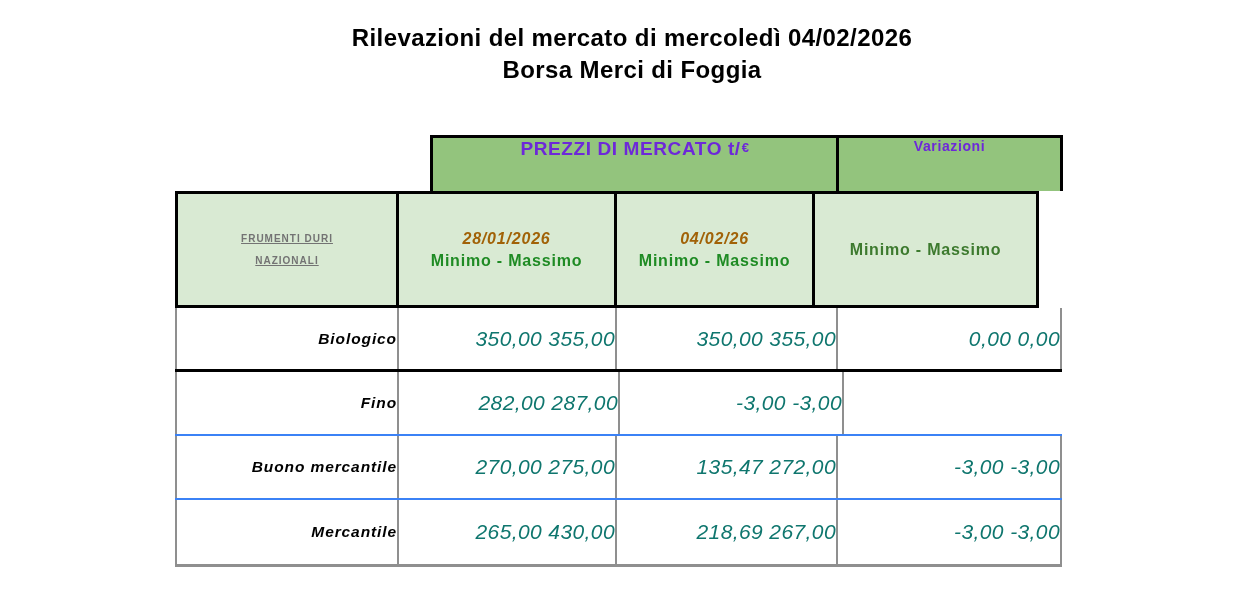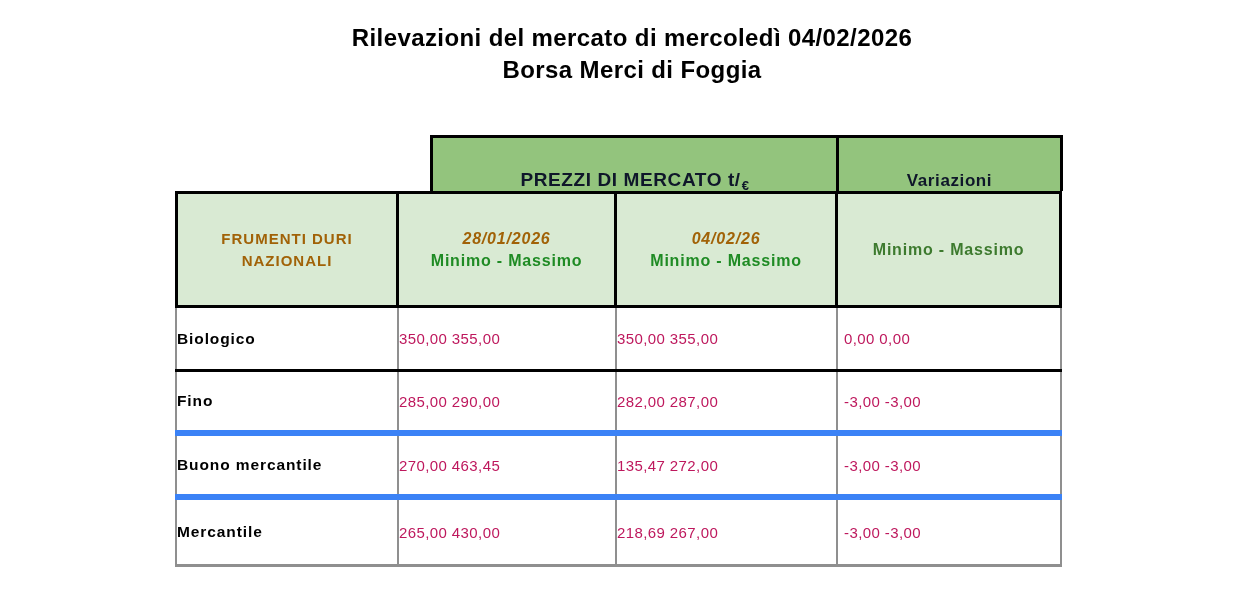--- a/index.html
+++ b/index.html
@@ -39,27 +39,27 @@
     width: 633px; height: 56px;
     display: flex;
     box-sizing: border-box;
   }
   .top-band .cell {
     box-sizing: border-box;
     background: #93c47d;
     border: 3px solid #000000;
     border-bottom: none;
     display: flex;
-    align-items: flex-end;
+    align-items: flex-start;
     justify-content: center;
-    color: #0f172a;
+    color: #6d28d9;
     font-weight: bold;
   }
   .cell-prezzi { width: 409px; font-size: 19px; letter-spacing: 0.6px; }
-  .cell-variazioni { width: 224px; border-left: none !important; font-size: 17px; letter-spacing: 0.6px; }
+  .cell-variazioni { width: 224px; border-left: none !important; font-size: 14px; letter-spacing: 0.6px; }
   .cell-prezzi sub {
     font-size: 13px;
     position: relative;
     top: 2px;
     left: 1px;
   }
 
   
   .sub-header {
     position: absolute;
@@ -74,28 +74,29 @@
     border: 3px solid #000000;
     display: flex;
     flex-direction: column;
     align-items: center;
     justify-content: center;
     text-align: center;
   }
   .sub-header .cell + .cell { border-left: none; }
   .sh-col1 { width: 224px; }
   .sh-col2 { width: 218px; }
-  .sh-col3 { width: 221px; }
+  .sh-col3 { width: 198px; }
   .sh-col4 { width: 224px; }
   .group-label {
-    color: #a16207;
-    font-weight: bold;
-    font-size: 15px;
+    color: #737373;
+    font-weight: bold;
+    font-size: 10px;
     letter-spacing: 1px;
     line-height: 22px;
+    text-decoration: underline;
   }
   .date-label {
     font-weight: bold;
     font-style: italic;
     font-size: 16px;
     letter-spacing: 0.8px;
     line-height: 22px;
     color: #a16207;
   }
   .range-label {
@@ -112,47 +113,48 @@
     position: absolute;
     left: 163px; top: 308px;
     width: 887px;
     box-sizing: border-box;
     border-bottom: 3px solid #8f8f8f;
   }
   .data-row {
     display: flex;
     height: 64px;
     box-sizing: border-box;
-    border-bottom: 6px solid #3b82f6;
+    border-bottom: 2px solid #3b82f6;
   }
   .data-row.black-sep { border-bottom: 3px solid #000000; }
   .data-row:last-child { border-bottom: none; }
   .data-row .cell {
     box-sizing: border-box;
     display: flex;
     align-items: center;
-    justify-content: flex-start;
+    justify-content: flex-end;
     border-right: 2px solid #8f8f8f;
     text-align: center;
+    font-style: italic;
   }
   .data-row .cell:first-child { border-left: 2px solid #8f8f8f; }
   .d-col1 { width: 224px; }
   .d-col2 { width: 218px; }
   .d-col3 { width: 221px; }
   .d-col4 { width: 224px; padding-left: 6px; }
   .row-label {
     font-weight: bold;
     font-size: 15.5px;
     letter-spacing: 0.9px;
     color: #000000;
   }
   .row-value {
-    font-size: 15px;
+    font-size: 21px;
     letter-spacing: 0.4px;
-    color: #be185d;
+    color: #0f766e;
   }
 </style>
 </head>
 <body>
 
 <div class="page">
 
   <div class="title-block">
     <div class="title-line">Rilevazioni del mercato di mercoledì 04/02/2026</div>
     <div class="title-line">Borsa Merci di Foggia</div>
@@ -200,37 +202,34 @@
         </div>
       <div class="cell d-col4">
           <span class="row-value">0,00 0,00</span>
         </div>
     </div>
 
     <div class="data-row">
       <div class="cell d-col1">
           <span class="row-label">Fino</span>
         </div>
+      <div class="cell d-col3">
+          <span class="row-value">282,00 287,00</span>
+        </div>
+      <div class="cell d-col4">
+          <span class="row-value">-3,00 -3,00</span>
+        </div>
+    </div>
+
+    <div class="data-row">
+      <div class="cell d-col1">
+          <span class="row-label">Buono mercantile</span>
+        </div>
       <div class="cell d-col2">
-          <span class="row-value">285,00 290,00</span>
-        </div>
-      <div class="cell d-col3">
-          <span class="row-value">282,00 287,00</span>
-        </div>
-      <div class="cell d-col4">
-          <span class="row-value">-3,00 -3,00</span>
-        </div>
-    </div>
-
-    <div class="data-row">
-      <div class="cell d-col1">
-          <span class="row-label">Buono mercantile</span>
-        </div>
-      <div class="cell d-col2">
-          <span class="row-value">270,00 463,45</span>
+          <span class="row-value">270,00 275,00</span>
         </div>
       <div class="cell d-col3">
           <span class="row-value">135,47 272,00</span>
         </div>
       <div class="cell d-col4">
           <span class="row-value">-3,00 -3,00</span>
         </div>
     </div>
 
     <div class="data-row">

